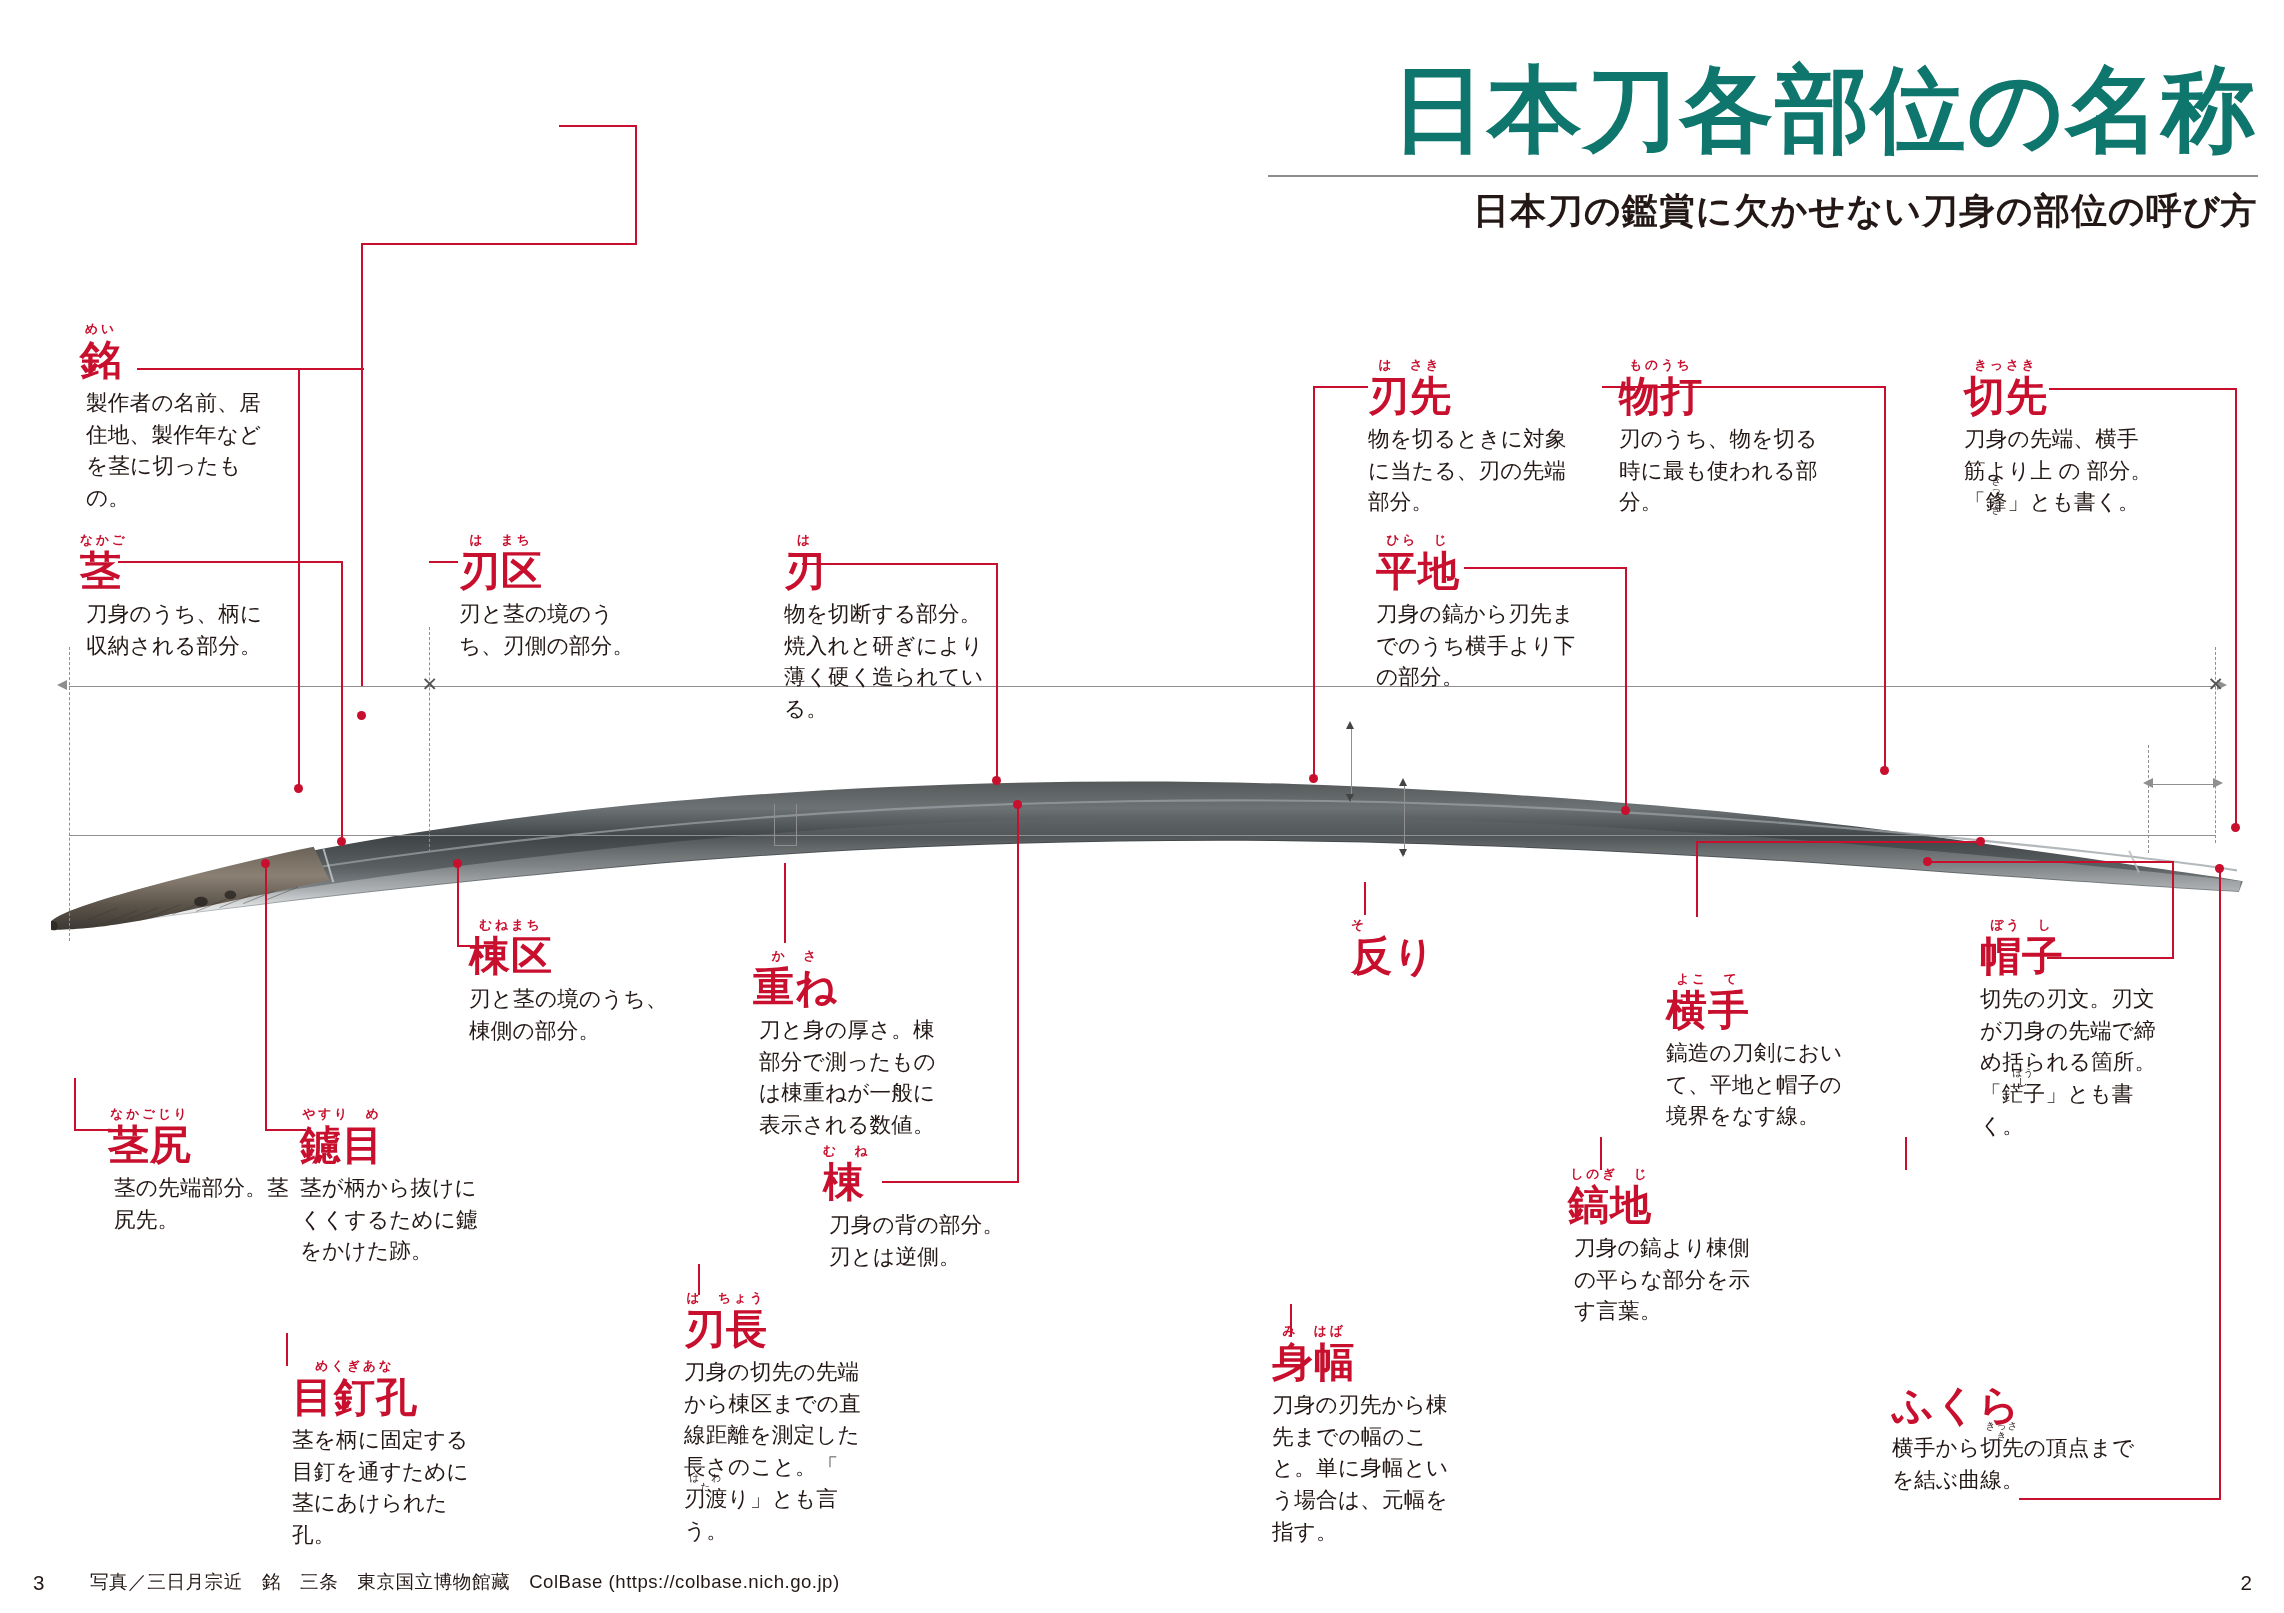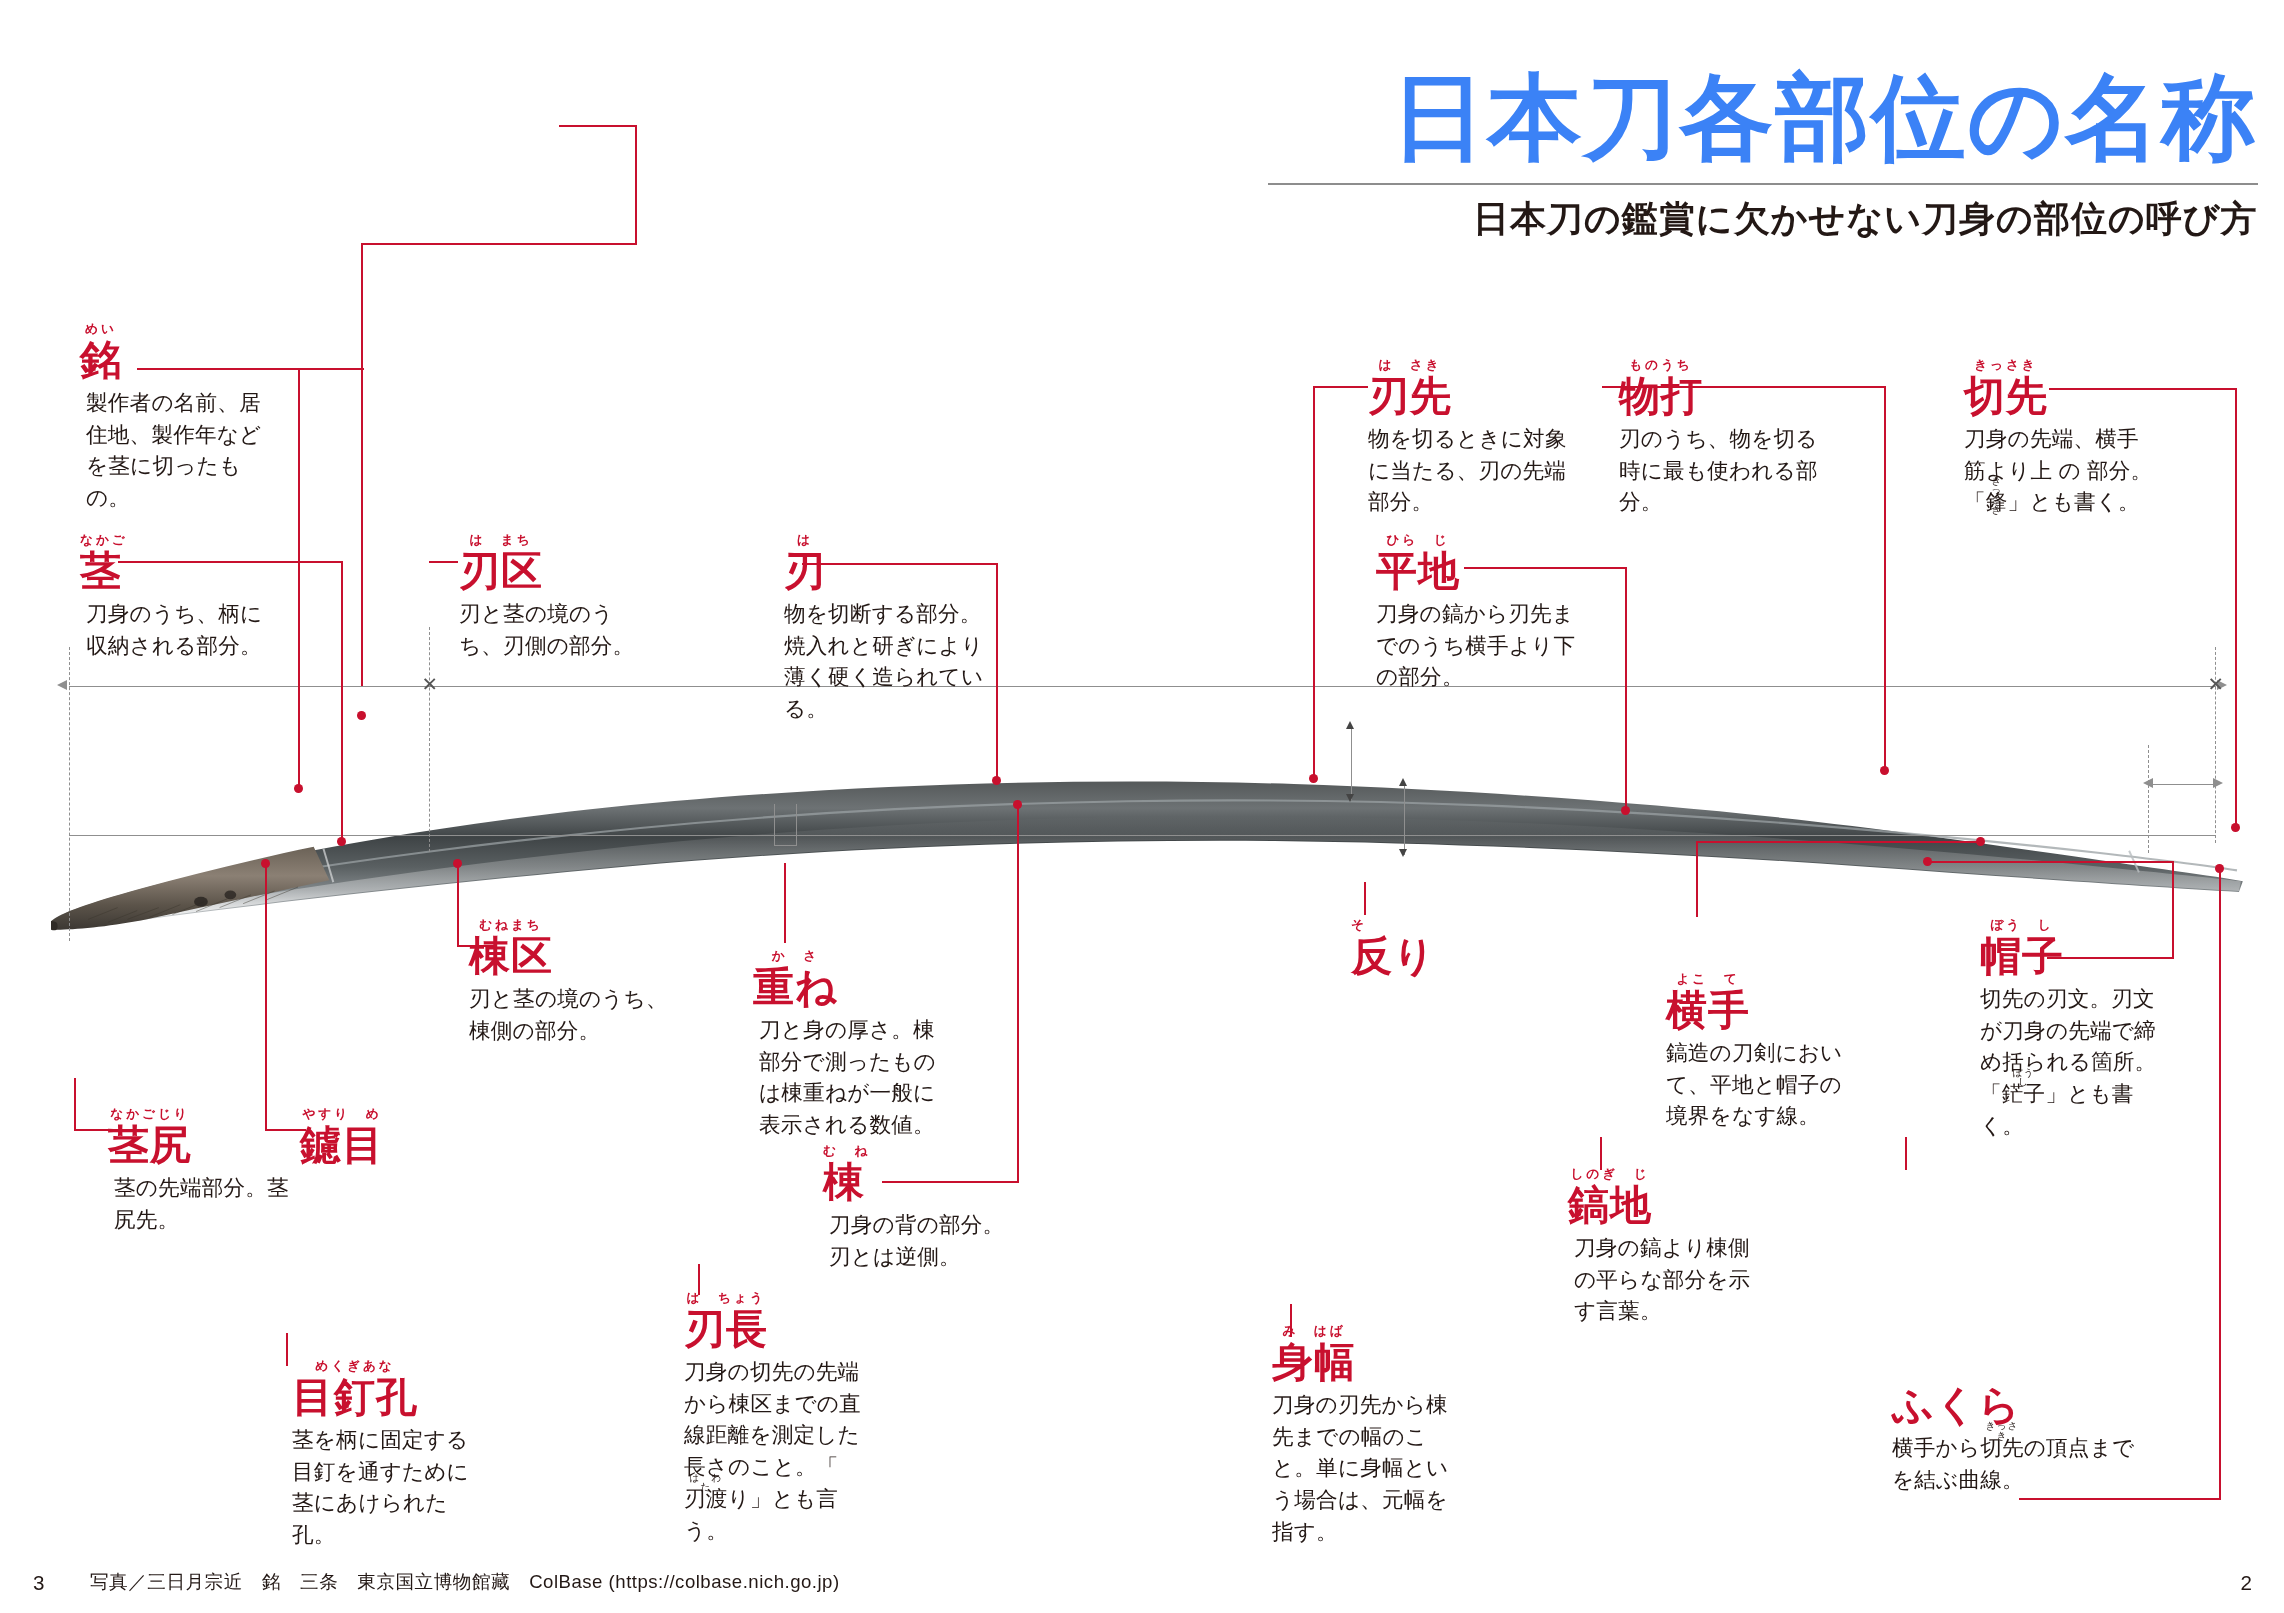--- a/index.html
+++ b/index.html
@@ -23,23 +23,22 @@
     top: 61px;
     width: 990px;
     text-align: right;
   }
   #page-title {
     font-family: "Liberation Serif", "DejaVu Serif", serif;
     font-weight: 700;
     font-size: 94px;
     line-height: 1.05;
     letter-spacing: 2px;
-    color: #3b82f6;
+    color: #0f766e;
     white-space: nowrap;
-    margin-top: 8px;
   }
   #title-rule {
     height: 2px;
     background: #8d8d8d;
     margin: 15.7px 0 9.8px 0;
     width: 100%;
   }
   #page-subtitle {
     font-family: "Liberation Sans", "DejaVu Sans", sans-serif;
     font-weight: 700;
@@ -520,20 +519,21 @@
     <div class="desc w185">茎の先端部分。茎尻先。</div>
   </div>
 
   <div class="callout" style="left:300px; top:1108px;">
     <div class="term-row">
       <span class="term">
         <span class="ruby">やすり　め</span>
         <span>鑢目</span>
       </span>
     </div>
+    <div class="desc w200">茎が柄から抜けにくくするために鑢をかけた跡。</div>
   </div>
 
   <div class="callout" style="left:823px; top:1145px;">
     <div class="term-row">
       <span class="term">
         <span class="ruby">む　ね</span>
         <span>棟</span>
       </span>
     </div>
     <div class="desc w185">刀身の背の部分。刃とは逆側。</div>

